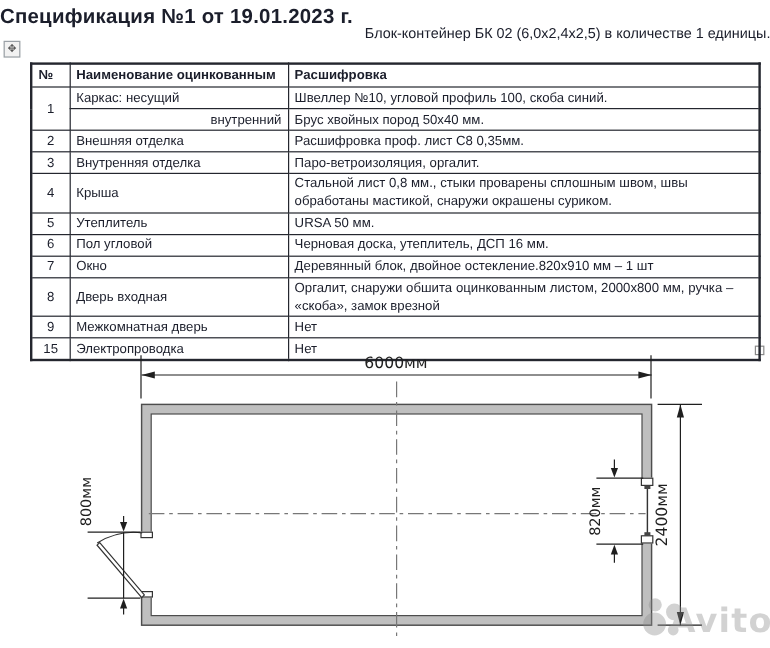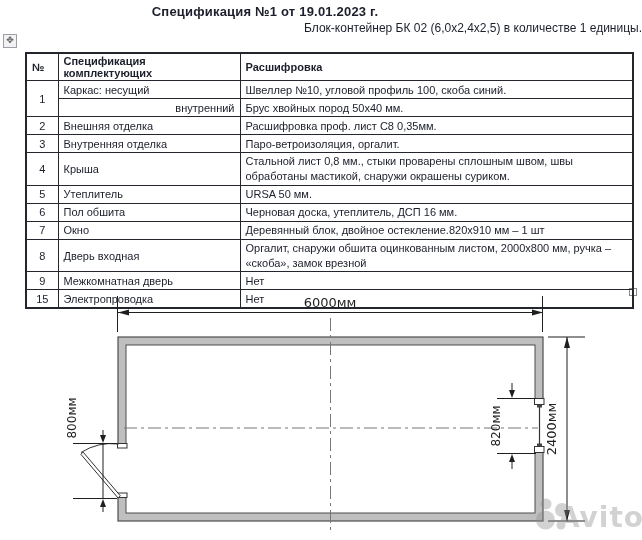--- a/index.html
+++ b/index.html
@@ -1,22 +1,22 @@
 <!DOCTYPE html>
 <html><head>
 <meta charset="utf-8">
 <style>
   html,body { margin:0; padding:0; }
   .page {
     position:relative; width:642px; height:540px; background:#ffffff;
     font-family:"Liberation Sans", sans-serif; overflow:hidden;
   }
   .doc-title {
-    position:absolute; top:4px; left:0; width:530px; text-align:center;
-    font-size:13px; font-weight:bold; color:#1b1e2b; letter-spacing:.2px;
+    position:absolute; top:4px; left:0; width:530px; 
+    font-size:17px; font-weight:bold; color:#1b1e2b; letter-spacing:.2px;
   }
   .doc-subtitle {
     position:absolute; top:21px; left:0; width:642px; text-align:right;
     font-size:12px; color:#1b1e2b;
   }
   .move-handle {
     position:absolute; top:34px; left:3px; width:12px; height:12px;
     border:1px solid #9aa0a6; background:#f2f2f2; color:#555;
     font-size:9px; line-height:11px; text-align:center;
   }
@@ -60,21 +60,21 @@
 
   <table class="spec">
     <colgroup>
         <col class="c-num">
         <col class="c-name">
         <col class="c-desc">
       </colgroup>
     <tbody>
         <tr>
       <th class="cell-num">№</th>
-      <th>Спецификация комплектующих</th>
+      <th>Наименование оцинкованным</th>
       <th>Расшифровка</th>
     </tr>
     <tr>
       <td class="cell-num" rowspan="2">1</td>
       <td>Каркас: несущий</td>
       <td>Швеллер №10, угловой профиль 100,  скоба синий.</td>
     </tr>
     <tr>
       <td class="cell-inner">внутренний</td>
       <td>Брус хвойных пород 50х40 мм.</td>
@@ -94,21 +94,21 @@
       <td>Крыша</td>
       <td class="tall">Стальной лист 0,8 мм., стыки проварены сплошным швом, швы обработаны мастикой, снаружи окрашены суриком.</td>
     </tr>
     <tr>
       <td class="cell-num">5</td>
       <td>Утеплитель</td>
       <td>URSA 50 мм.</td>
     </tr>
     <tr>
       <td class="cell-num">6</td>
-      <td>Пол обшита</td>
+      <td>Пол угловой</td>
       <td>Черновая доска, утеплитель, ДСП 16 мм.</td>
     </tr>
     <tr>
       <td class="cell-num">7</td>
       <td>Окно</td>
       <td>Деревянный блок, двойное остекление.820х910 мм – 1 шт</td>
     </tr>
     <tr>
       <td class="cell-num">8</td>
       <td>Дверь входная</td>

